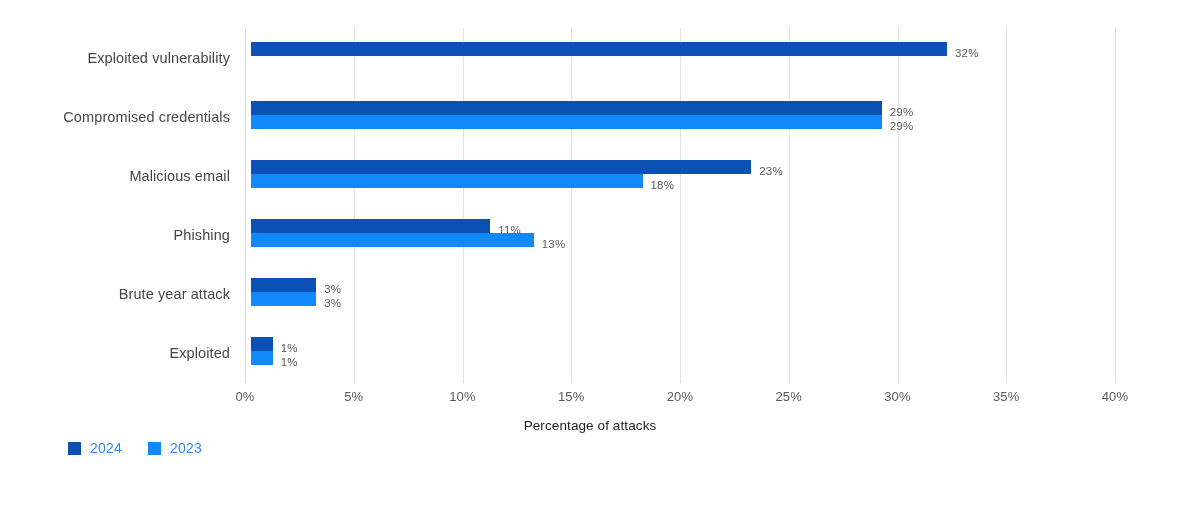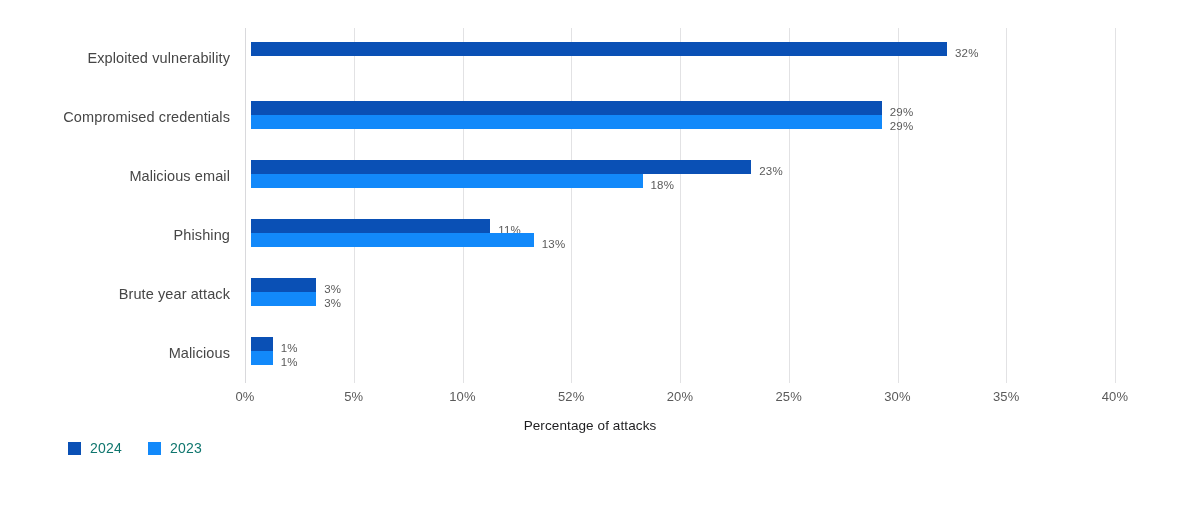--- a/index.html
+++ b/index.html
@@ -149,21 +149,21 @@
   }
   .legend-swatch {
     width: 13px;
     height: 13px;
     display: block;
   }
   .legend-swatch.c2024 { background: #0a50b5; }
   .legend-swatch.c2023 { background: #1289fa; }
   .legend-label {
     font-size: 14px;
-    color: #0f766e;
+    color: #3b82f6;
     letter-spacing: 0.2px;
   }
 
   
   .footnote {
     position: absolute;
     left: 68px;
     top: 466px;
     font-size: 9.2px;
     color: #9d9da3;
@@ -234,38 +234,38 @@
           <div class="bar-wrap series-0">
             <div class="bar c2024" style="width: 65.25px;"></div>
             <span class="bar-value" style="left: 65.25px;">3%</span>
           </div>
           <div class="bar-wrap series-1">
             <div class="bar c2023" style="width: 65.25px;"></div>
             <span class="bar-value" style="left: 65.25px;">3%</span>
           </div>
         </div>
         <div class="cat-row" style="top: 295px;">
-          <div class="cat-label">Malicious</div>
+          <div class="cat-label">Exploited</div>
           <div class="bar-wrap series-0">
             <div class="bar c2024" style="width: 21.75px;"></div>
             <span class="bar-value" style="left: 21.75px;">1%</span>
           </div>
           <div class="bar-wrap series-1">
             <div class="bar c2023" style="width: 21.75px;"></div>
             <span class="bar-value" style="left: 21.75px;">1%</span>
           </div>
         </div>
       </div>
   </div>
 
   <div class="x-axis">
       <div class="x-tick" style="left: 0px;">0%</div>
       <div class="x-tick" style="left: 108.75px;">5%</div>
       <div class="x-tick" style="left: 217.5px;">10%</div>
-      <div class="x-tick" style="left: 326.25px;">52%</div>
+      <div class="x-tick" style="left: 326.25px;">15%</div>
       <div class="x-tick" style="left: 435px;">20%</div>
       <div class="x-tick" style="left: 543.75px;">25%</div>
       <div class="x-tick" style="left: 652.5px;">30%</div>
       <div class="x-tick" style="left: 761.25px;">35%</div>
       <div class="x-tick" style="left: 870px;">40%</div>
     </div>
 
   <div class="x-axis-title">
     <span class="inner">Percentage of attacks</span>
   </div>

